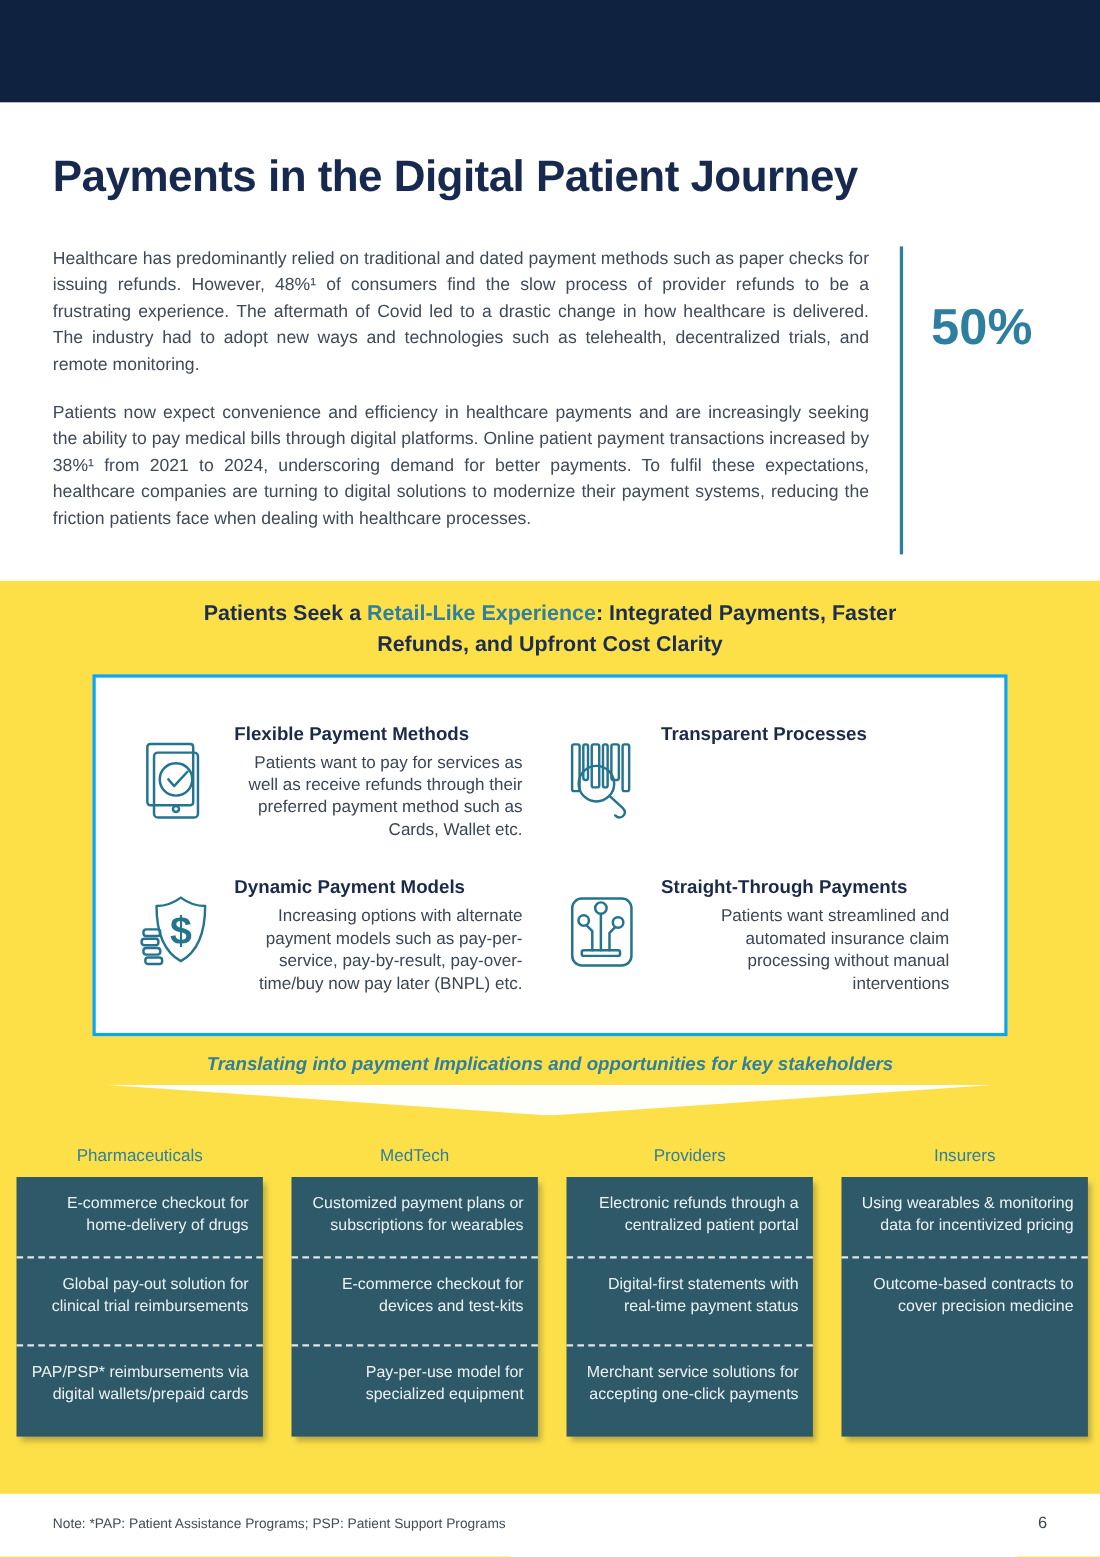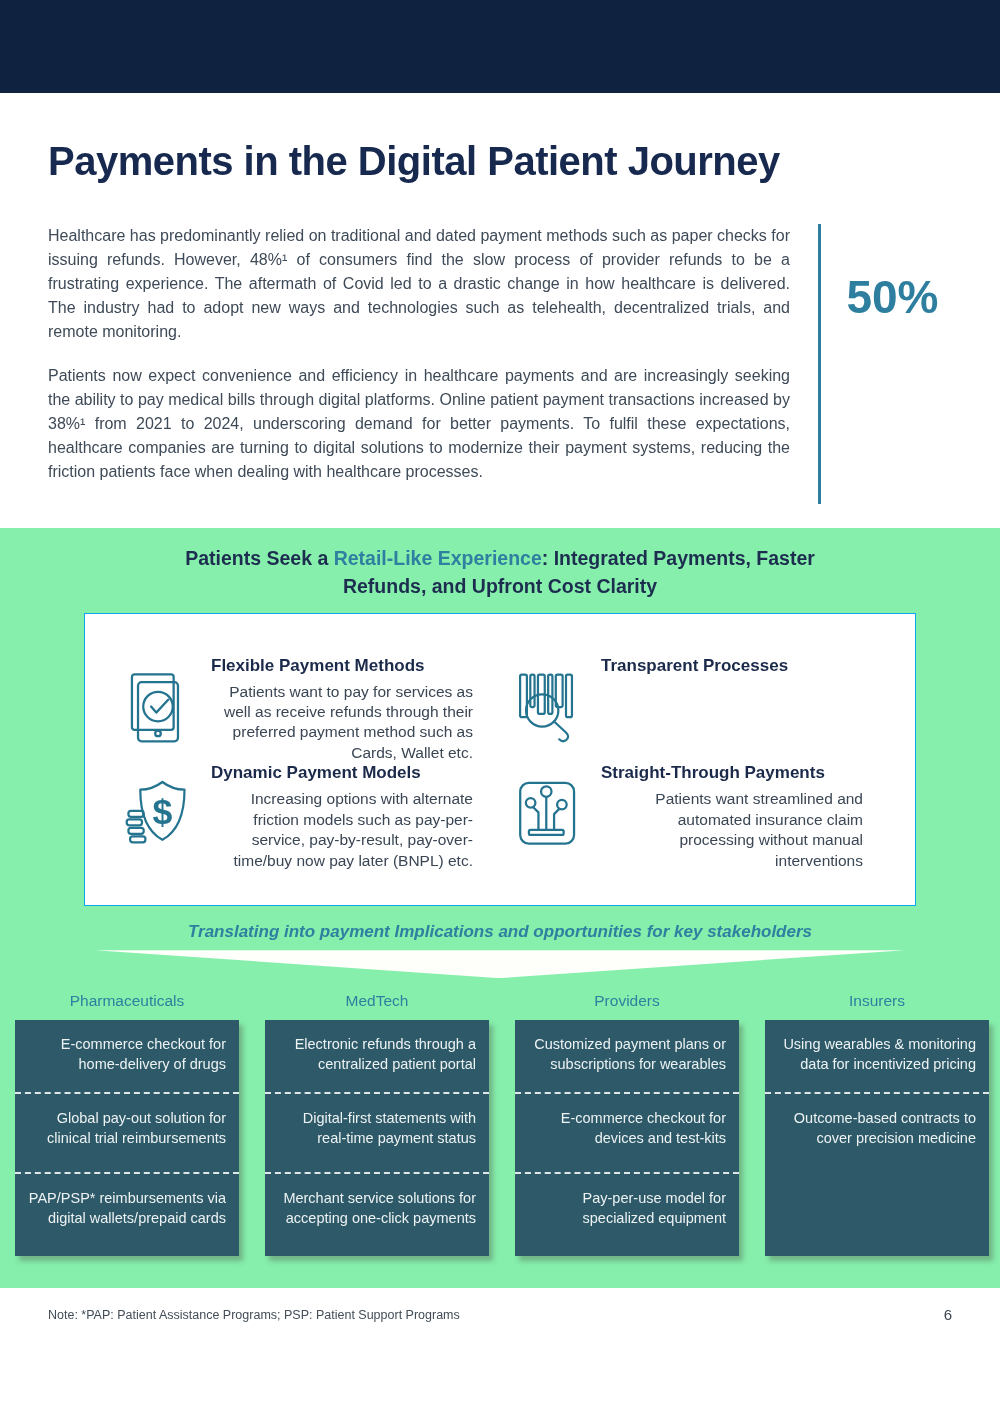--- a/index.html
+++ b/index.html
@@ -29,50 +29,50 @@
     margin-left: 28px; border-left: 3px solid #2e7f9f;
     padding-left: 12px; flex: 1;
     display: flex; flex-direction: column; align-items: center;
   }
   .callout-stat { margin-top: 46px; font-size: 46px; font-weight: 700; color: #2e7f9f; }
   .callout-text {
     margin-top: 8px; font-size: 15.5px; line-height: 1.42;
     color: #3f4a54; text-align: center;
   }
 
-  .cream { background: #86efac; margin-top: 24px; padding: 16px 0 32px; }
+  .cream { background: #fde047; margin-top: 24px; padding: 16px 0 52px; }
   .section-heading {
     text-align: center; font-size: 19.5px; font-weight: 700;
     color: #1c2d4f; line-height: 1.45; max-width: 700px; margin: 0 auto;
   }
   .section-heading .hl { color: #2e7fa0; }
 
   .card {
     width: 832px; margin: 12px auto 0; background: #ffffff;
-    border: 1px solid #0ea5e9;
+    border: 3px solid #0ea5e9;
     padding: 42px 10px 34px 40px;
-    display: grid; grid-template-columns: 1fr 1fr; 
+    display: grid; grid-template-columns: 1fr 1fr; row-gap: 32px;
   }
   .feature { display: flex; }
   .feature-icon { width: 74px; flex: 0 0 74px; margin-right: 12px; padding-top: 12px; }
   .feature-icon svg { display: block; }
   .feature-title { font-size: 17px; font-weight: 700; color: #1b2a4a; margin: 0 0 6px; }
   .feature-text { font-size: 15.5px; line-height: 1.32; color: #3a4654; margin: 0; max-width: 262px; text-align: right; }
 
   .banner {
     text-align: center; font-size: 17px; font-style: italic; font-weight: 700;
     color: #2e7fa0; margin-top: 16px;
   }
   .chevron {
     height: 28px; margin: 8px 95px 0;
     background: #fefefb;
     clip-path: polygon(0 0, 100% 0, 50% 100%);
   }
 
-  .stakeholders { margin-top: 14px; padding: 0 11px 0 15px; }
+  .stakeholders { margin-top: 28px; padding: 0 11px 0 15px; }
   .stake-grid { display: grid; grid-template-columns: repeat(4, 1fr); column-gap: 26px; }
   .col-header { text-align: center; font-size: 15.5px; color: #2e7fa0; margin-bottom: 10px; }
   .stake-box {
     background: #2d5968; color: #edf2f3;
     box-shadow: 4px 5px 5px rgba(70,70,60,0.35);
     text-align: right;
   }
   .stake-cell { padding: 15px 13px 10px; font-size: 14.5px; line-height: 1.35; min-height: 72px; }
   .stake-cell + .stake-cell { border-top: 2px dashed rgba(255,255,255,0.85); min-height: 80px; }
   .stake-cell.last { min-height: 84px; }
@@ -149,21 +149,21 @@
           <rect class="icon-stroke" x="4" y="40" width="18" height="7" rx="3"></rect>
           <rect class="icon-stroke" x="2" y="50" width="18" height="7" rx="3"></rect>
           <rect class="icon-stroke" x="4" y="60" width="18" height="7" rx="3"></rect>
           <rect class="icon-stroke" x="6" y="70" width="18" height="7" rx="3"></rect>
           <path class="icon-stroke" d="M44,6 C52,12 62,15 70,15 C70,42 62,64 44,74 C26,64 18,42 18,15 C26,15 36,12 44,6 Z" fill="#f9f9f7"></path>
           <text x="44" y="56" font-size="42" font-weight="bold" fill="#24738f" text-anchor="middle" font-family="Liberation Sans, sans-serif">$</text>
         </svg>
       </div>
       <div>
         <p class="feature-title">Dynamic Payment Models</p>
-        <p class="feature-text">Increasing options with alternate friction models such as pay-per-service, pay-by-result, pay-over-time/buy now pay later (BNPL) etc.</p>
+        <p class="feature-text">Increasing options with alternate payment models such as pay-per-service, pay-by-result, pay-over-time/buy now pay later (BNPL) etc.</p>
       </div>
     </div>
 
     <div class="feature">
       <div class="feature-icon">
         <svg width="66" height="80" viewBox="0 0 76 90">
           <rect class="icon-stroke" x="6" y="8" width="62" height="70" rx="10"></rect>
           <rect class="icon-stroke" x="16" y="62" width="40" height="6" rx="2"></rect>
           <path class="icon-stroke" d="M27,62 V42 L21,36"></path>
           <circle class="icon-stroke" cx="18" cy="31" r="5.5"></circle>
@@ -191,28 +191,28 @@
       <div class="col-header">Providers</div>
       <div class="col-header">Insurers</div>
     </div>
     <div class="stake-grid">
       <div class="stake-box">
         <div class="stake-cell">E-commerce checkout for home-delivery of drugs</div>
         <div class="stake-cell">Global pay-out solution for clinical trial reimbursements</div>
         <div class="stake-cell last">PAP/PSP* reimbursements via digital wallets/prepaid cards</div>
       </div>
       <div class="stake-box">
+        <div class="stake-cell">Customized payment plans or subscriptions for wearables</div>
+        <div class="stake-cell">E-commerce checkout for devices and test-kits</div>
+        <div class="stake-cell last">Pay-per-use model for specialized equipment</div>
+      </div>
+      <div class="stake-box">
         <div class="stake-cell">Electronic refunds through a centralized patient portal</div>
         <div class="stake-cell">Digital-first statements with real-time payment status</div>
         <div class="stake-cell last">Merchant service solutions for accepting one-click payments</div>
-      </div>
-      <div class="stake-box">
-        <div class="stake-cell">Customized payment plans or subscriptions for wearables</div>
-        <div class="stake-cell">E-commerce checkout for devices and test-kits</div>
-        <div class="stake-cell last">Pay-per-use model for specialized equipment</div>
       </div>
       <div class="stake-box">
         <div class="stake-cell">Using wearables &amp; monitoring data for incentivized pricing</div>
         <div class="stake-cell last">Outcome-based contracts to cover precision medicine</div>
       </div>
     </div>
   </div>
 </div>
 
 <div class="footer">

